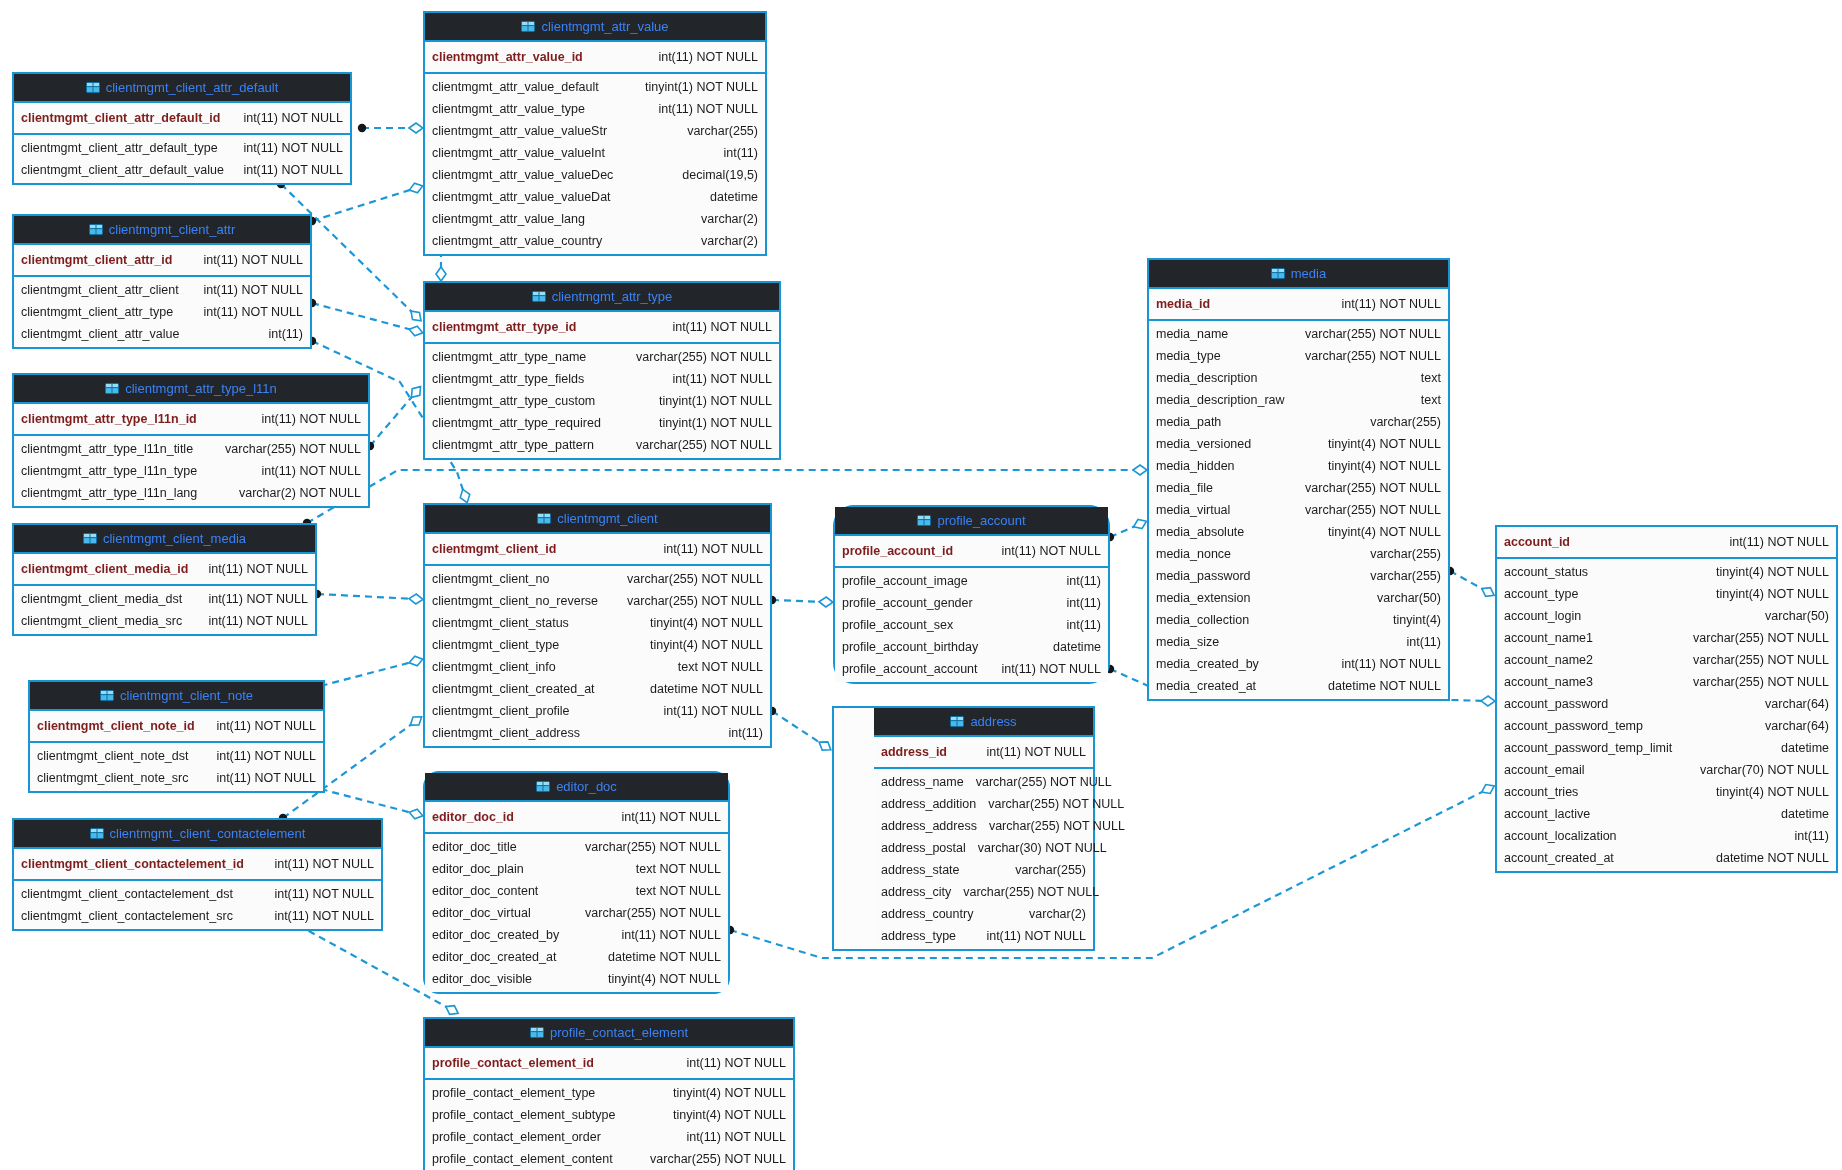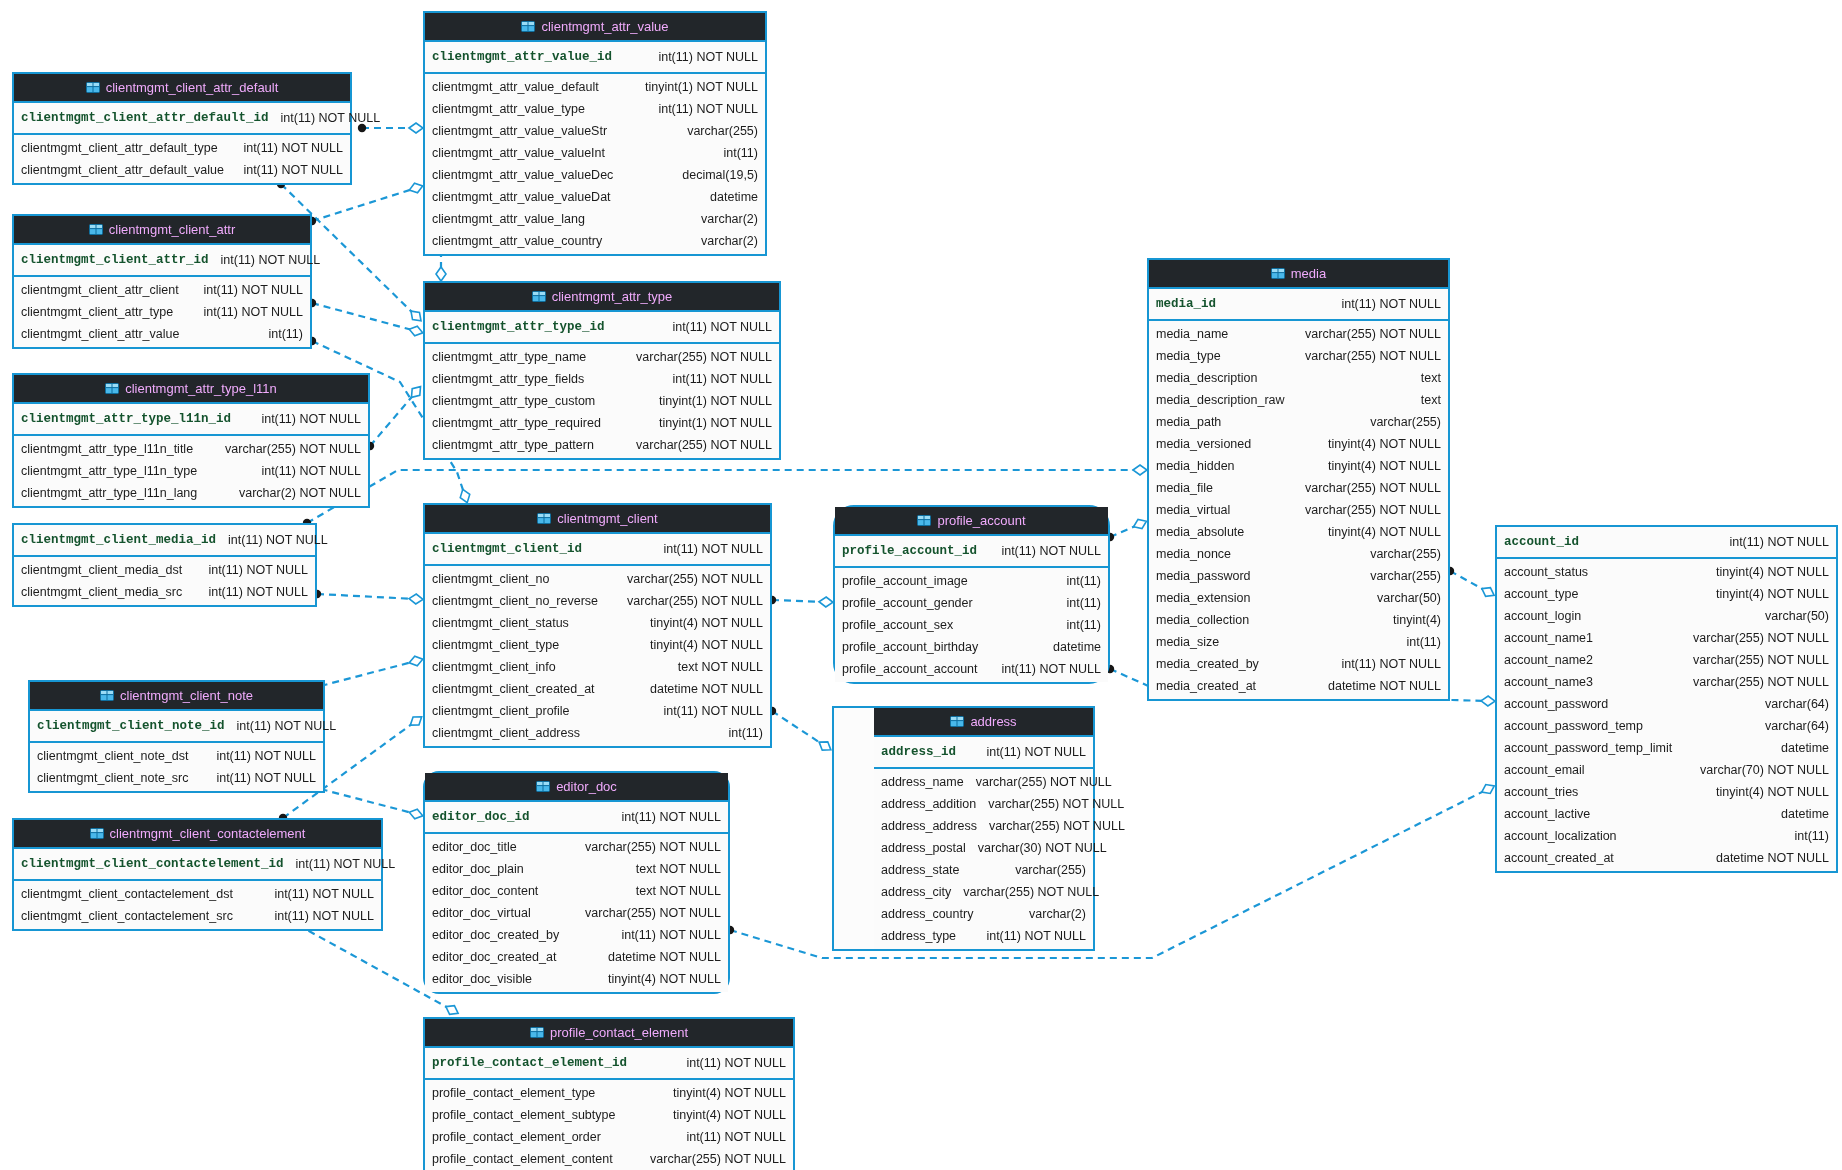--- a/index.html
+++ b/index.html
@@ -1,26 +1,26 @@
 <!DOCTYPE html>
 <html><head>
 <meta charset="utf-8">
 <style>
   html,body{margin:0;padding:0;background:#ffffff;}
   #canvas{position:relative;width:1842px;height:1170px;overflow:hidden;background:#ffffff;
           font-family:"Liberation Sans",sans-serif;}
   #wires{position:absolute;left:0;top:0;pointer-events:none;}
   .tbl{position:absolute;border:2px solid #1796d3;background:#fcfcfc;box-sizing:border-box;}
-  .tbl-header{height:27px;background:#22262a;color:#f0abfc;display:flex;align-items:center;
+  .tbl-header{height:27px;background:#22262a;color:#3b82f6;display:flex;align-items:center;
               justify-content:center;gap:6px;font-size:13px;border-bottom:2px solid #1796d3;
               box-sizing:content-box;white-space:nowrap;overflow:hidden;}
   .pk-row{height:30px;display:flex;justify-content:space-between;align-items:center;
           padding:0 7px;background:#fbfbfb;border-bottom:2px solid #1796d3;
           font-size:12.5px;white-space:nowrap;color:#111;}
-  .pk-row .fname{font-weight:bold;color:#14532d;font-family:Liberation Mono, monospace;}
+  .pk-row .fname{font-weight:bold;color:#7f1d1d;}
   .fields{padding:2px 0;background:#fbfbfb;}
   .frow{height:22px;display:flex;justify-content:space-between;align-items:center;
         padding:0 7px;font-size:12.5px;white-space:nowrap;color:#1c1c1c;}
   .ftype{margin-left:12px;text-align:right;color:#1c1c1c;}
   .ticon{flex:0 0 auto;display:inline-flex;}
 </style>
 </head>
 <body>
 
 <div id="canvas">
@@ -217,20 +217,31 @@
           <span class="fname">clientmgmt_attr_type_l11n_type</span>
           <span class="ftype">int(11) NOT NULL</span>
         </div>
         <div class="frow">
           <span class="fname">clientmgmt_attr_type_l11n_lang</span>
           <span class="ftype">varchar(2) NOT NULL</span>
         </div>
       </div>
     </div>
     <div class="tbl" style="left: 12px; top: 523px; width: 305px;">
+      <div class="tbl-header">
+        <span class="ticon">
+          <svg width="14" height="11" viewBox="0 0 14 11">
+            <rect x="0.5" y="0.5" width="13" height="10" rx="1" fill="#49b8ea" stroke="#0f6f9f"></rect>
+            <rect x="1" y="1" width="12" height="3.2" fill="#9adcf6"></rect>
+            <line x1="7" y1="1" x2="7" y2="10" stroke="#0f6f9f" stroke-width="1"></line>
+            <line x1="1" y1="4.6" x2="13" y2="4.6" stroke="#0f6f9f" stroke-width="1"></line>
+          </svg>
+        </span>
+        <span>clientmgmt_client_media</span>
+      </div>
       <div class="pk-row">
         <span class="fname">clientmgmt_client_media_id</span>
         <span class="ftype">int(11) NOT NULL</span>
       </div>
       <div class="fields">
         <div class="frow">
           <span class="fname">clientmgmt_client_media_dst</span>
           <span class="ftype">int(11) NOT NULL</span>
         </div>
         <div class="frow">

